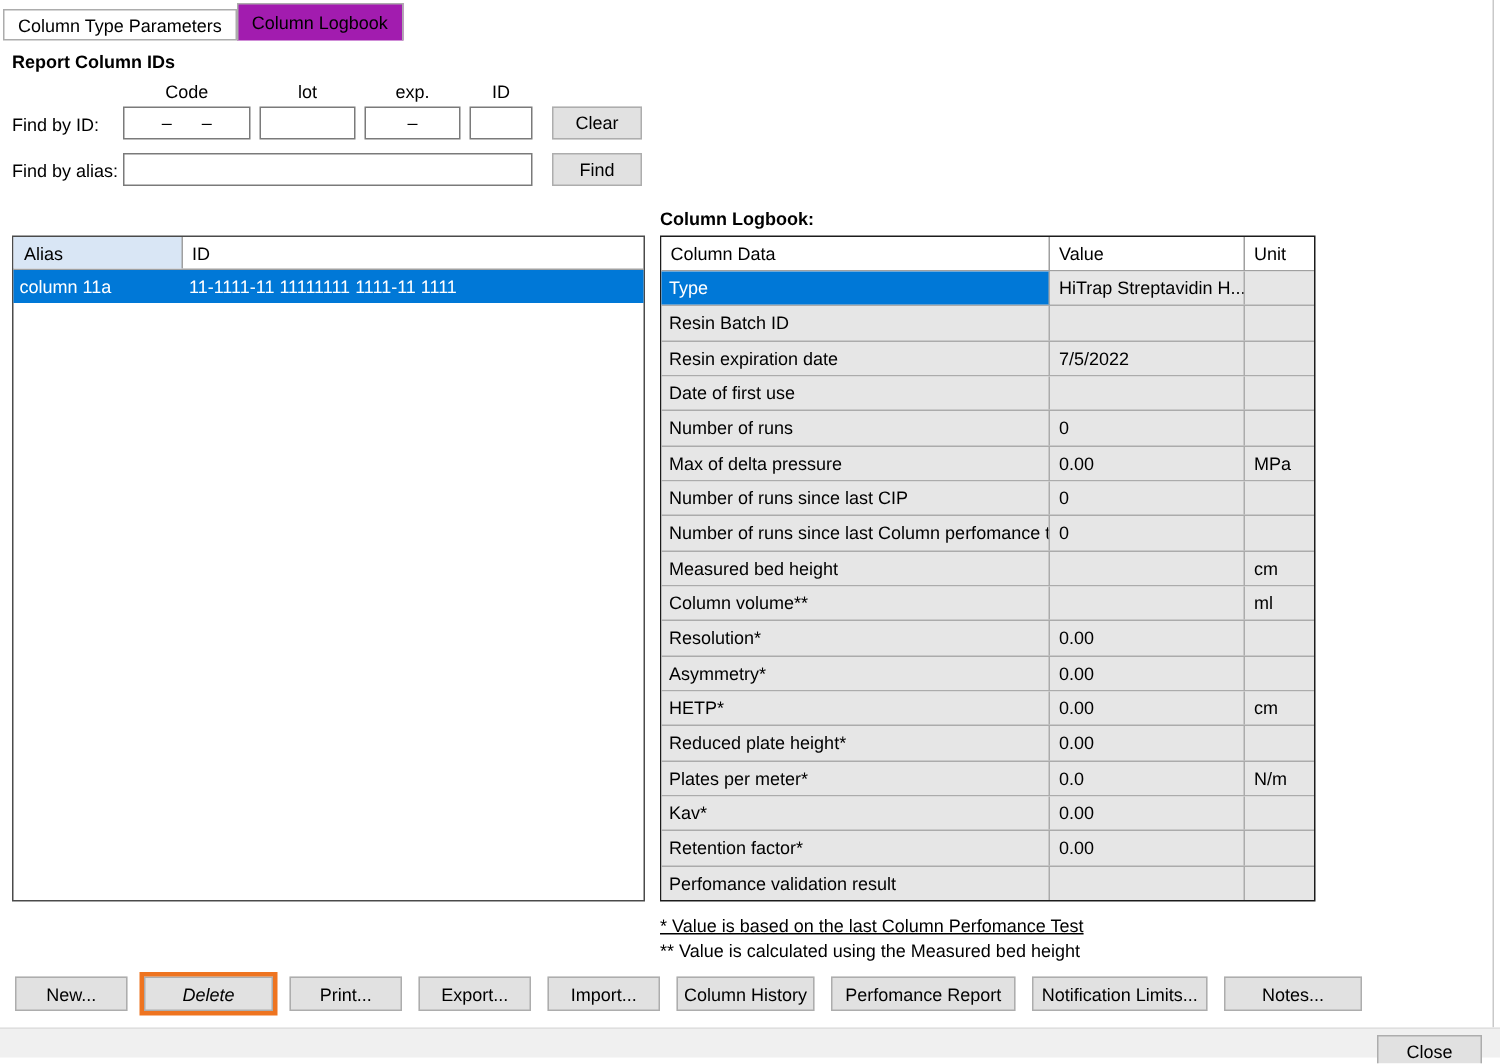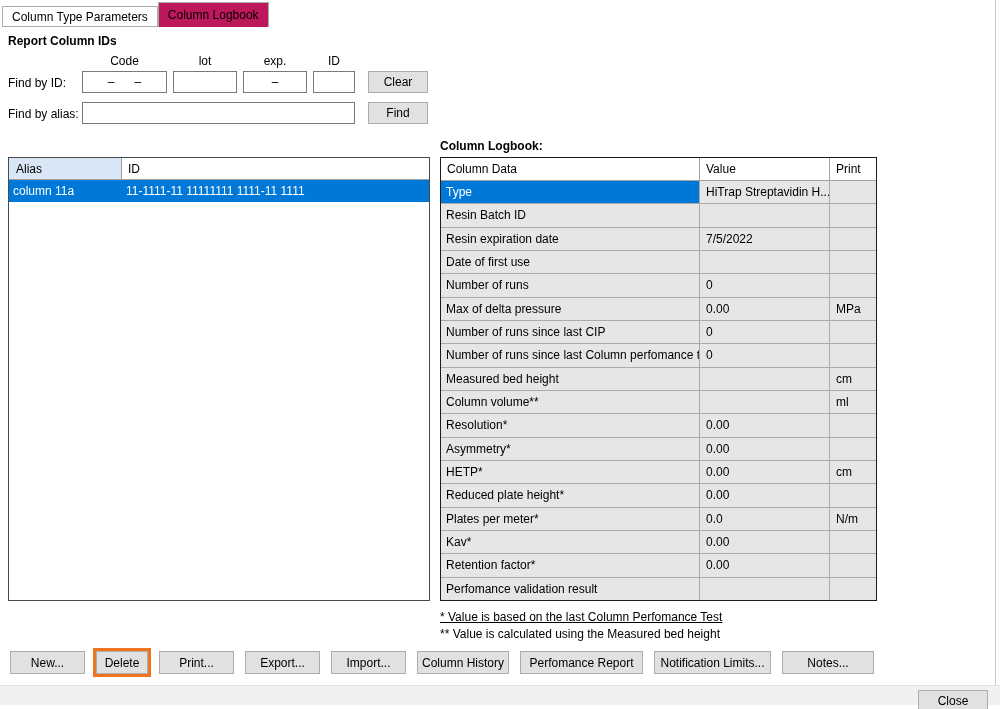--- a/index.html
+++ b/index.html
@@ -3,21 +3,21 @@
 <meta charset="utf-8">
 <style>
   * { margin:0; padding:0; box-sizing:border-box; }
   html,body { background:#ffffff; }
   body { font-family:"Liberation Sans", sans-serif; font-size:12px; color:#000; }
   #app { position:relative; width:1000px; height:709px; background:#fff; overflow:hidden; }
 
   
   .tabstrip { position:absolute; left:2px; top:2px; display:flex; align-items:flex-end; z-index:3; }
   .tab { background:#fff; border:1px solid #ACACAC; height:21px; padding:3px 9px 0 9px; white-space:nowrap; cursor:default; }
-  .tab.active { height:25px; border-bottom:none; padding-top:5px; background:#be185d; }
+  .tab.active { height:25px; border-bottom:none; padding-top:5px; background:#a21caf; }
 
   
   .section-heading { position:absolute; font-weight:bold; font-size:12px; }
   #heading-select-ids { left:8px; top:34px; }
   .field-col-label { position:absolute; top:54px; text-align:center; }
   #lbl-code { left:82px;  width:85px; }
   #lbl-lot  { left:173px; width:64px; }
   #lbl-exp  { left:243px; width:64px; }
   #lbl-id   { left:313px; width:42px; }
   .form-label { position:absolute; left:8px; }
@@ -116,21 +116,21 @@
       <div class="cl-cell-alias">column 11a</div>
       <div class="cl-cell-id">11-1111-11 11111111 1111-11 1111</div>
     </div>
   </div>
 
   <div class="section-heading" id="heading-logbook">Column Logbook:</div>
   <div id="logbook-table">
     <div class="lb-header">
       <div class="lb-h name">Column Data</div>
       <div class="lb-h value">Value</div>
-      <div class="lb-h unit">Print</div>
+      <div class="lb-h unit">Unit</div>
     </div>
     <div id="logbook-body">
         <div class="lb-row selected">
           <div class="lb-cell name">Type</div>
           <div class="lb-cell value">HiTrap Streptavidin H...</div>
           <div class="lb-cell unit"></div>
         </div>
         <div class="lb-row">
           <div class="lb-cell name">Resin Batch ID</div>
           <div class="lb-cell value"></div>
@@ -217,21 +217,21 @@
           <div class="lb-cell unit"></div>
         </div>
       </div>
   </div>
 
   <div class="footnote" id="footnote-1">* Value is based on the last Column Perfomance Test</div>
   <div class="footnote" id="footnote-2">** Value is calculated using the Measured bed height</div>
 
   <div id="actions-bar">
       <button class="btn action-btn" style="width: 75px;">New...</button>
-      <button class="btn action-btn highlighted" style="width: 52px;">Delete</button>
+      <button class="btn action-btn highlighted" style="width: 86px; font-style: italic;">Delete</button>
       <button class="btn action-btn" style="width: 75px;">Print...</button>
       <button class="btn action-btn" style="width: 75px;">Export...</button>
       <button class="btn action-btn" style="width: 75px;">Import...</button>
       <button class="btn action-btn" style="width: 92px;">Column History</button>
       <button class="btn action-btn" style="width: 123px;">Perfomance Report</button>
       <button class="btn action-btn" style="width: 117px;">Notification Limits...</button>
       <button class="btn action-btn" style="width: 92px;">Notes...</button>
     </div>
 
   <div id="right-edge"></div>

